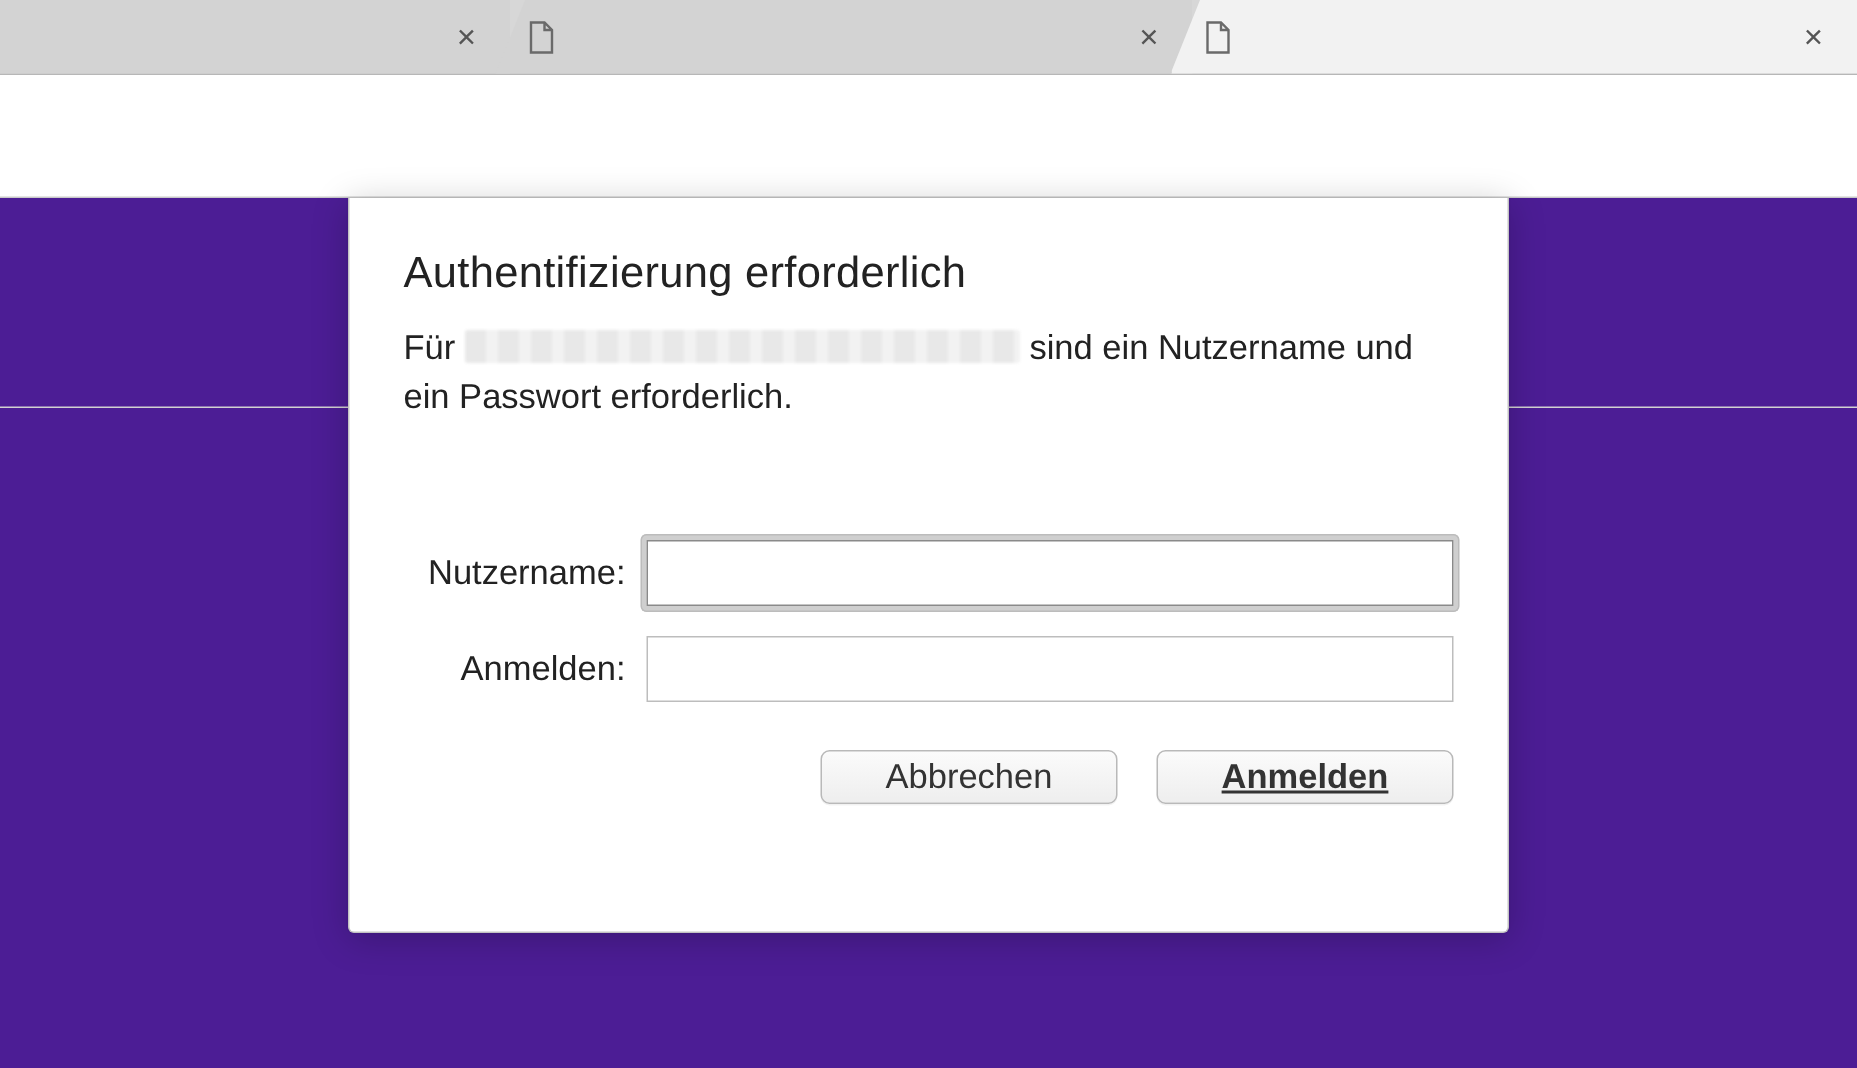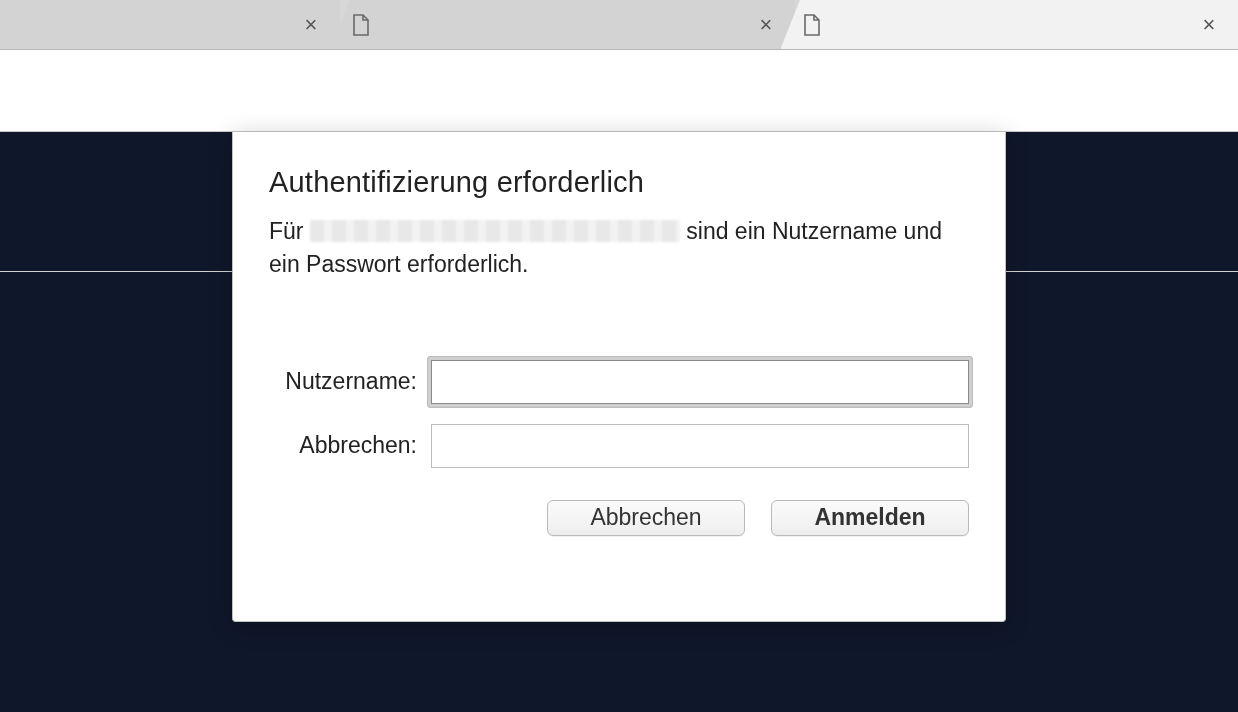--- a/index.html
+++ b/index.html
@@ -48,21 +48,21 @@
     background: #ffffff;
     border-bottom: 1px solid #c9c9c9;
   }
   
   .subdivider {
     position: absolute;
     left: 0; right: 0; top: 139px;
     height: 1px; background: #d2d2d2;
   }
   
-  .page { position: relative; height: calc(712px - 50px - 82px); background: #0f172a; }
+  .page { position: relative; height: calc(712px - 50px - 82px); background: #4c1d95; }
 
   
   .dialog {
     position: absolute;
     left: 232px;
     top: 0px;
     width: 774px;
     min-height: 490px;
     background: #ffffff;
     border: 1px solid #c2c2c2;
@@ -131,21 +131,21 @@
     min-width: 198px;
     height: 36px;
     font-size: 23px;
     color: #333;
     background: linear-gradient(#fbfbfb, #eeeeee);
     border: 1px solid #b9b9b9;
     border-radius: 6px;
     cursor: pointer;
     box-shadow: 0 1px 0 rgba(0,0,0,0.05);
   }
-  .btn.primary { font-weight: 700; }
+  .btn.primary { font-weight: 700; text-decoration: underline; }
 
   
   .file-icon { width: 18px; height: 22px; }
   .file-icon path { fill: none; stroke: #6a6a6a; stroke-width: 1.6; }
 </style>
 </head>
 <body>
 
 <div class="tabstrip">
   <div class="tab tab-bg-1">
@@ -185,21 +185,21 @@
     </p>
 
     <div class="form">
       <div class="row focused">
         <label>Nutzername:</label>
         <div class="field-wrap" style="position:relative;">
           <input type="text" autofocus="" value="" style="">
         </div>
       </div>
       <div class="row">
-        <label>Abbrechen:</label>
+        <label>Anmelden:</label>
         <div class="field-wrap">
           <input type="password" value="" style="">
         </div>
       </div>
 
       <div class="actions">
         <button class="btn">Abbrechen</button>
         <button class="btn primary">Anmelden</button>
       </div>
     </div>

